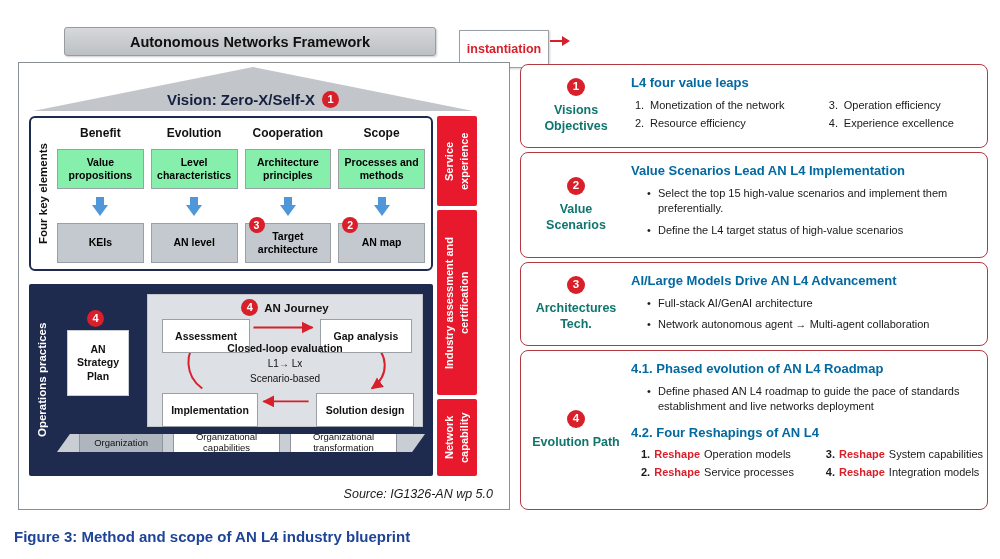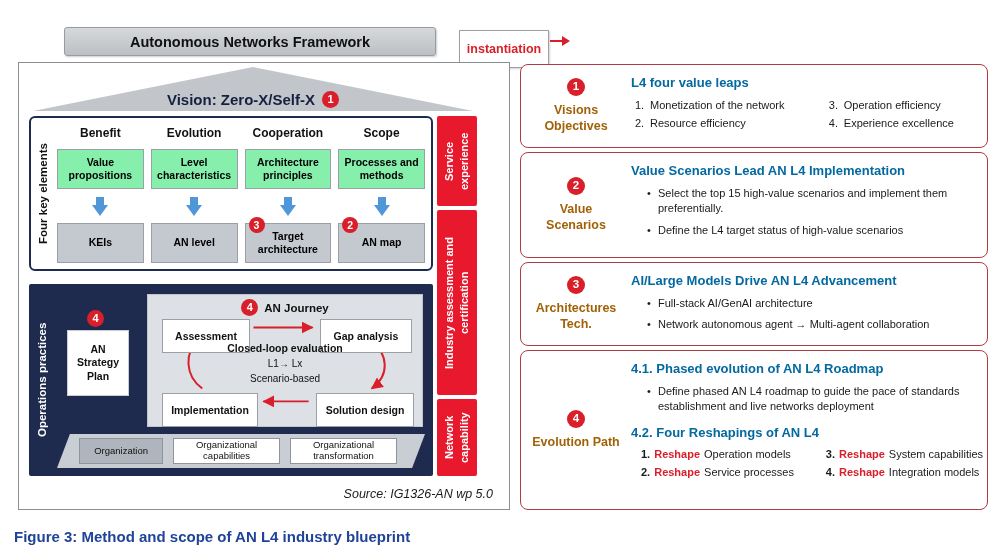--- a/index.html
+++ b/index.html
@@ -69,21 +69,21 @@
     display:flex; align-items:center; justify-content:center; font-size:10.5px; font-weight:600; color:#111; }
   .j-assessment { left:14px; top:24px; width:88px; }
   .j-gap { left:172px; top:24px; width:92px; }
   .j-impl { left:14px; top:98px; width:96px; }
   .j-sol { left:168px; top:98px; width:98px; }
   .j-note { position:absolute; left:0; right:0; text-align:center; font-size:10px; color:#111; }
   .j-note.b { font-weight:bold; font-size:10.5px; }
   .j-cl { top:47px; } .j-lv { top:63px; } .j-sc { top:78px; }
   .j-arrows { position:absolute; inset:0; width:100%; height:100%; }
 
-  .platform { position:absolute; left:28px; top:150px; width:368px; height:34px; background:#c9ced4;
+  .platform { position:absolute; left:28px; top:150px; width:368px; height:18px; background:#c9ced4;
     clip-path:polygon(3.5% 0, 100% 0, 96.5% 100%, 0 100%);
     display:flex; align-items:center; gap:10px; padding:0 28px 0 22px; }
   .p-box { height:26px; display:flex; align-items:center; justify-content:center; text-align:center;
     font-size:9.5px; line-height:1.15; border:1px solid #8f959b; padding:1px 4px; color:#111; }
   .p-gray { background:#aeb5bd; width:88px; }
   .p-white { background:#fff; width:112px; }
 
   .sidebar { position:absolute; left:418px; top:53px; width:40px; height:360px;
     display:flex; flex-direction:column; gap:4px; }
   .sb { background:#e8192d; border-radius:2px; color:#fff; font-weight:bold; font-size:11px;
@@ -94,21 +94,21 @@
   .source { position:absolute; right:16px; bottom:8px; font-style:italic; font-size:12.5px; color:#1a1a1a; }
 
   
   .bp-box { position:absolute; left:520px; width:468px; background:#fff;
     border:1px solid #b23a42; border-radius:8px; }
   .bp1 { top:64px; height:84px; } .bp2 { top:152px; height:106px; }
   .bp3 { top:262px; height:84px; } .bp4 { top:350px; height:160px; }
   .bp-left { position:absolute; left:0; top:0; bottom:0; width:110px;
     display:flex; flex-direction:column; align-items:center; justify-content:center; gap:7px; }
   .bp-left .badge { width:18px; height:18px; font-size:11.5px; }
-  .bp-label { color:#a16207; font-weight:bold; font-size:12.5px; text-align:center; line-height:1.25; width:92px; }
+  .bp-label { color:#0f766e; font-weight:bold; font-size:12.5px; text-align:center; line-height:1.25; width:92px; }
   .bp-content { position:absolute; left:110px; right:8px; top:0; bottom:0; }
   .bp-title { text-align:left; font-weight:bold; font-size:13px; color:#0369a1; margin-top:10px; }
   .bp-items { display:grid; grid-template-columns:57% 43%; row-gap:6px; margin-top:9px; font-size:11px; color:#1a1a1a; padding:0 4px; }
   .bp-item { display:flex; }
   .bp-item .num { width:15px; flex:none; }
   .bp-bullets { margin-top:8px; padding-left:16px; padding-right:8px; font-size:11px; color:#1a1a1a; }
   .bp-bullets .bullet { position:relative; padding-left:11px; margin-bottom:6px; line-height:1.4; }
   .bp-bullets .bullet::before { content:"\2022"; position:absolute; left:0; }
   .reshape-grid { display:grid; grid-template-columns:55% 45%; row-gap:6px; margin-top:8px; font-size:11px; padding:0 2px 0 10px; color:#1a1a1a; }
   .r-item { display:flex; gap:4px; white-space:nowrap; }

